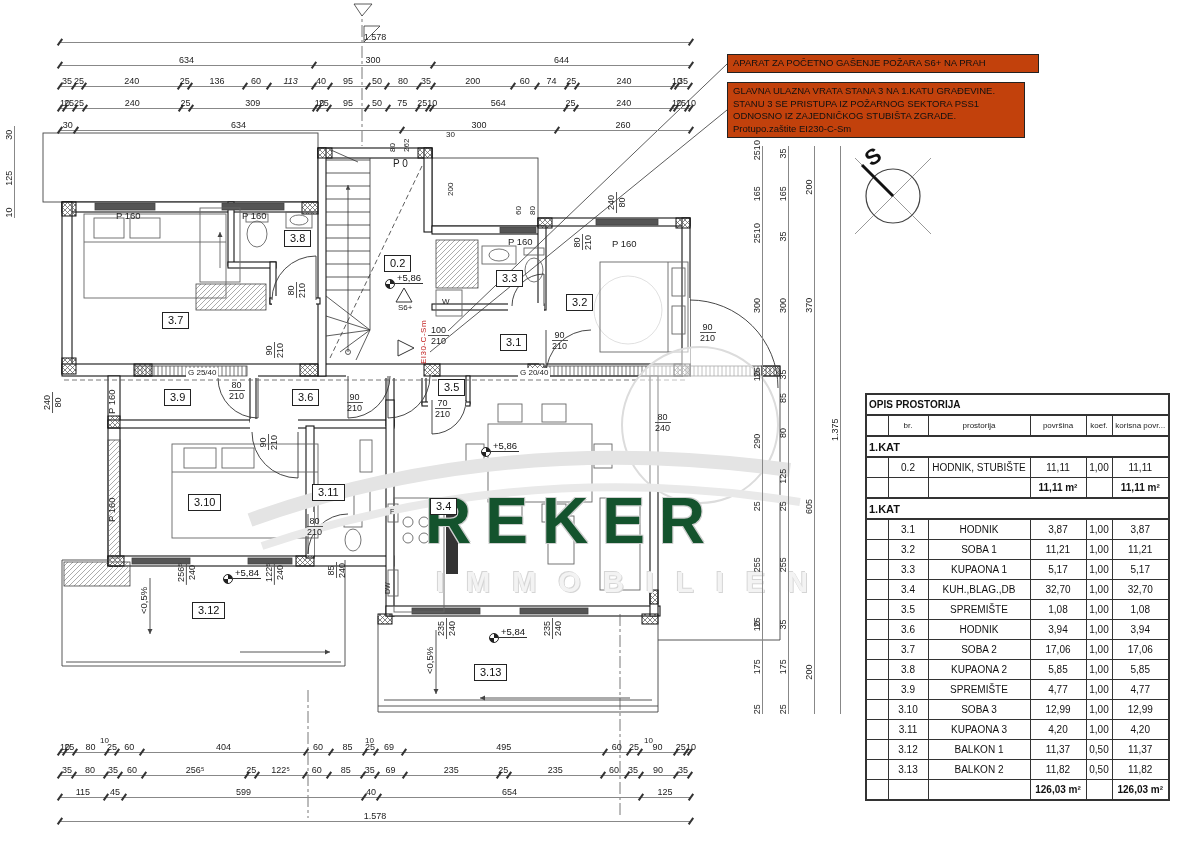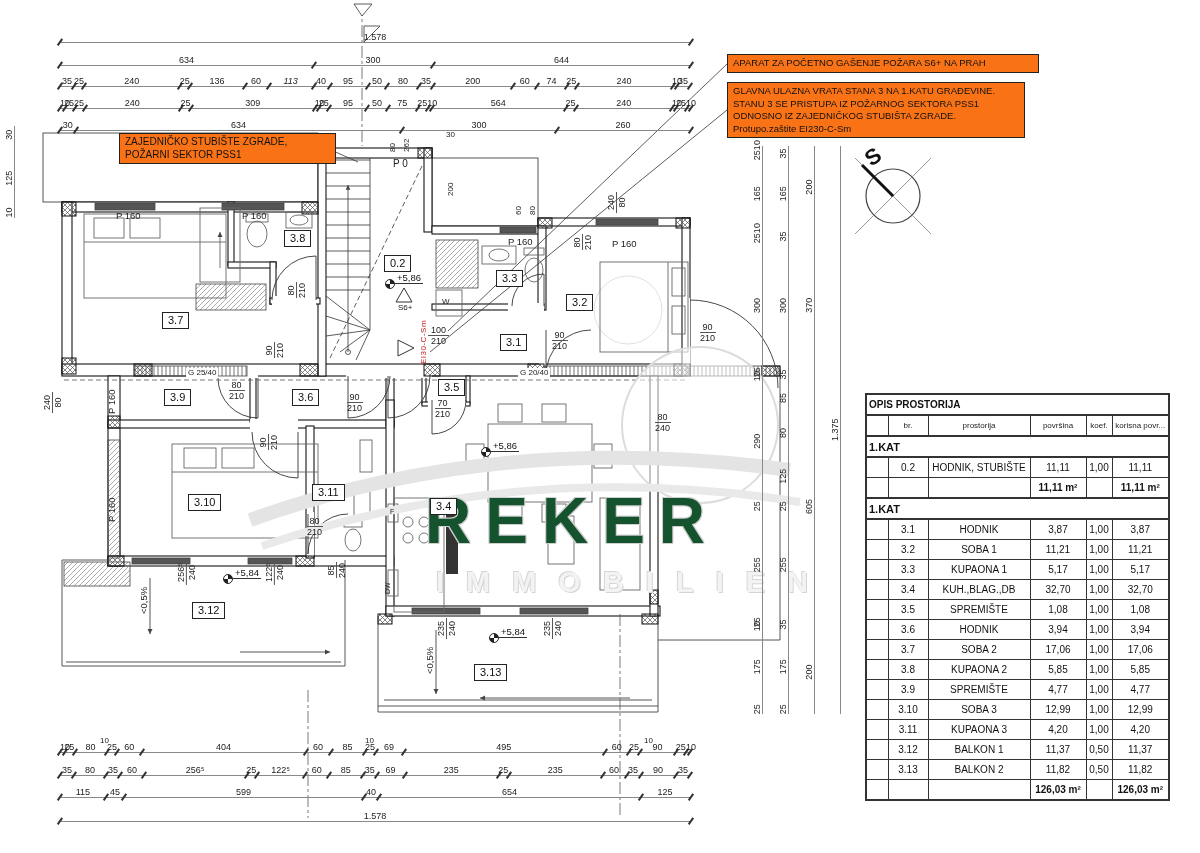--- a/index.html
+++ b/index.html
@@ -25,21 +25,21 @@
   .lbl.red{color:#c22222;font-size:8px;letter-spacing:.5px;}
   .lvl{position:absolute;font-size:9.5px;border-bottom:1px solid #333;z-index:6;padding:0 2px;}
   .dot{position:absolute;width:8px;height:8px;border:1px solid #222;border-radius:50%;z-index:6;
        background:conic-gradient(#222 0 90deg,#fff 90deg 180deg,#222 180deg 270deg,#fff 270deg);}
   .rm{position:absolute;border:1.2px solid #222;background:#fff;font-size:11px;line-height:15px;padding:0 5px;z-index:7;}
   .dd{position:absolute;display:flex;flex-direction:column;align-items:center;font-size:9px;line-height:10px;z-index:6;color:#222;}
   .dd .num1{border-bottom:1px solid #555;padding:0 3px;}
   .dd .num2{padding:0 3px;}
   .dd.v{transform:rotate(-90deg);}
 
-  .note{position:absolute;border:1.3px solid #222;background:#f97316;padding:2px 5px;font-size:9.5px;line-height:12.5px;z-index:8;white-space:nowrap;}
+  .note{position:absolute;border:1.3px solid #222;background:#c2410c;padding:2px 5px;font-size:9.5px;line-height:12.5px;z-index:8;white-space:nowrap;}
 
   
   .wm1{position:absolute;left:425px;top:484px;font-size:64px;font-weight:bold;letter-spacing:14px;z-index:4;color:#14532d;
        text-shadow:1px 1px 0 #cfcfcf,-1px -1px 0 #cfcfcf,1px -1px 0 #cfcfcf,-1px 1px 0 #cfcfcf;}
   .wm2{position:absolute;left:436px;top:566px;font-size:29px;font-weight:bold;letter-spacing:22px;z-index:4;color:#f3f3f3;
        text-shadow:1px 1px 0 #d5d5d5,-1px -1px 0 #d5d5d5;}
 
   .compass-s{position:absolute;left:866px;top:144px;font-size:22px;font-weight:bold;transform:rotate(-35deg);z-index:6;}
 
   
@@ -601,24 +601,20 @@
 
 <div class="compass-s">S</div>
 
 <div class="note" style="left:727px;top:54px;width:300px">APARAT ZA POČETNO GAŠENJE POŽARA S6+ NA PRAH</div>
 <div class="note" style="left:727px;top:82px;width:286px;white-space:normal">
   <div>GLAVNA ULAZNA VRATA STANA 3 NA 1.KATU GRAĐEVINE.</div>
   <div>STANU 3 SE PRISTUPA IZ POŽARNOG SEKTORA PSS1</div>
   <div>ODNOSNO IZ ZAJEDNIČKOG STUBIŠTA ZGRADE.</div>
   <div>Protupo.zaštite EI230-C-Sm</div>
 </div>
-<div class="note" style="left:119px;top:133px;width:205px;white-space:normal;font-size:10px">
-  <div>ZAJEDNIČKO STUBIŠTE ZGRADE,</div>
-  <div>POŽARNI SEKTOR PSS1</div>
-</div>
 
 <table id="roomtable">
   <colgroup>
         <col style="width:22px">
         <col style="width:40px">
         <col style="width:102px">
         <col style="width:56px">
         <col style="width:26px">
         <col style="width:57px">
       </colgroup>

